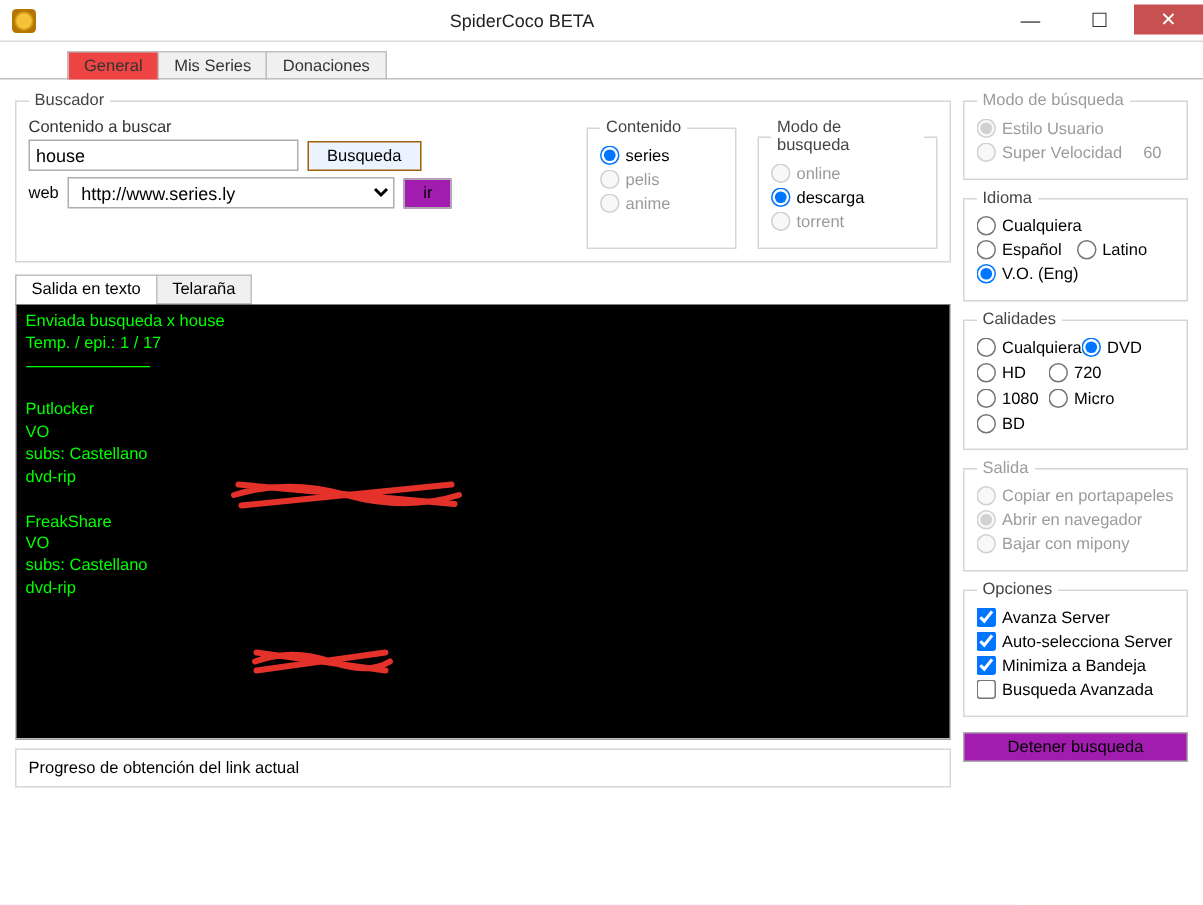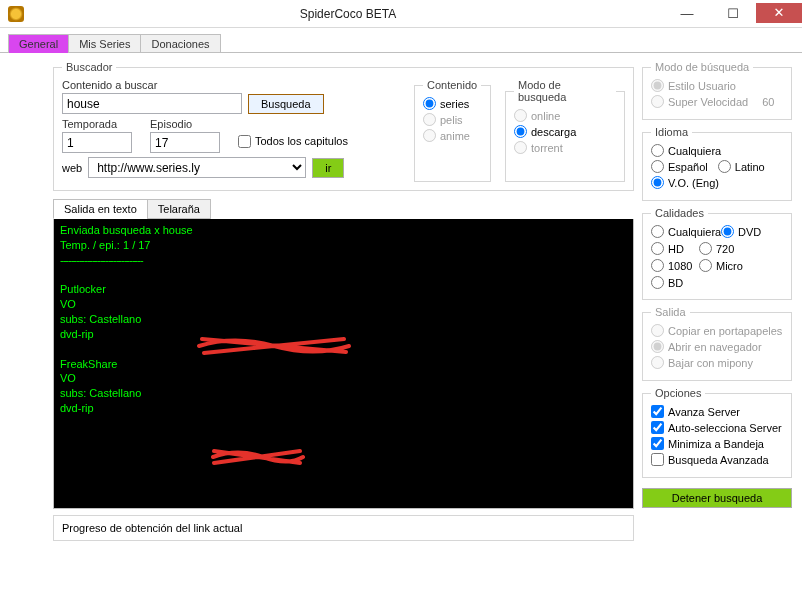--- a/index.html
+++ b/index.html
@@ -6,33 +6,33 @@
 body { margin: 0; background: #dde6f0; width: 802px; height: 603px; overflow: hidden; }
 .window { width: 802px; height: 603px; background: #fff; display: flex; flex-direction: column; }
 .titlebar { height: 28px; background: #fff; display: flex; align-items: center; border-bottom: 1px solid #d9d9d9; }
 .titlebar .icon { width: 16px; height: 16px; margin: 0 8px; background: radial-gradient(circle,#f6c237 40%,#b47600 60%); border-radius:3px;}
 .titlebar .title { flex: 1; text-align: center; color:#222; font-size:12px;}
 .winbtns { display: flex; }
 .winbtn { width: 46px; height: 22px; display:flex;align-items:center;justify-content:center; font-size:13px; color:#333;}
 .winbtn.close { background:#c75050; color:#fff; width:46px; height:20px;}
 .tabs { display:flex; margin:6px 0 0 8px; }
 .tab { padding:3px 10px; border:1px solid #bfbfbf; border-bottom:none; background:#f0f0f0; margin-right:-1px; color:#333;}
-.tab.active { background:#d946ef; position:relative; z-index:2;}
+.tab.active { background:#ef4444; position:relative; z-index:2;margin-left:37px;}
 .tabline { border-bottom:1px solid #bfbfbf; margin-top:-1px;}
-.body { flex:1; padding:8px 10px 10px 10px; display:flex; gap:8px;margin-left:43px;}
+.body { flex:1; padding:8px 10px 10px 10px; display:flex; gap:8px;}
 .maincol { flex:1; display:flex; flex-direction:column; gap:6px;}
 .rightcol { width:150px; display:flex; flex-direction:column; gap:6px;}
 fieldset { border:1px solid #d6d6d6; padding:6px 8px 8px 8px; margin:0;}
 fieldset.disabled { color:#9b9b9b;}
 fieldset.disabled legend { color:#9b9b9b;}
 legend { padding:0 4px; color:#444;}
 .row { display:flex; align-items:center; gap:6px; margin-bottom:4px;}
 label.lbl { color:#333; display:block; margin-bottom:2px;}
 input[type=text], select { border:1px solid #abadb3; padding:2px 4px; background:#fff; font-size:12px; height:21px;}
-.btn { border:1px solid #acacac; background:#84cc16; padding:3px 12px; font-size:11px;}
+.btn { border:1px solid #acacac; background:#a21caf; padding:3px 12px; font-size:11px;}
 .btn.hl { border:1px solid #a16207; background:#eaf3ff;}
 .radio, .check { display:flex; align-items:center; gap:4px; margin-bottom:3px;}
 .radio input, .check input { margin:0;}
 .radio.disabled, .check.disabled { color:#9b9b9b;}
 .radio.disabled input { accent-color:#aaa;}
 .buscador-grid { display:flex; gap:14px;}
 .buscador-left { flex:1;}
 .subtabs { display:flex; margin-top:2px;}
 .subtab { padding:3px 10px; border:1px solid #bfbfbf; background:#f0f0f0; margin-right:-1px;}
 .subtab.active { background:#fff; border-bottom:1px solid #fff;}
@@ -70,43 +70,29 @@
     <div class="maincol">
       <fieldset>
         <legend>Buscador</legend>
         <div class="buscador-grid">
           <div class="buscador-left">
             <label class="lbl">Contenido a buscar</label>
             <div class="row">
               <input type="text" style="width: 180px;" value="house">
               <button class="btn hl">Busqueda</button>
             </div>
-            <div class="row" style="gap:18px">
-              <div>
-                <label class="lbl">Temporada</label>
-                <input type="text" style="width: 70px;" value="1">
-              </div>
-              <div>
-                <label class="lbl">Episodio</label>
-                <input type="text" style="width: 70px;" value="17">
-              </div>
-              <div class="check" style="margin-top:14px">
-                <input type="checkbox" style="">
-                <span>Todos los capitulos</span>
-              </div>
-            </div>
             <div class="row">
               <span>web</span>
               <select style="width:218px">
                 <option>http://www.series.ly</option>
               </select>
               <button class="btn">ir</button>
             </div>
           </div>
-          <fieldset style="width:77px">
+          <fieldset style="width:100px">
             <legend>Contenido</legend>
             <div class="radio">
                 <input type="radio" checked="" style="">
                 <span>series</span>
               </div>
             <div class="radio disabled">
                 <input type="radio" disabled="" style="">
                 <span>pelis</span>
               </div>
             <div class="radio disabled">

